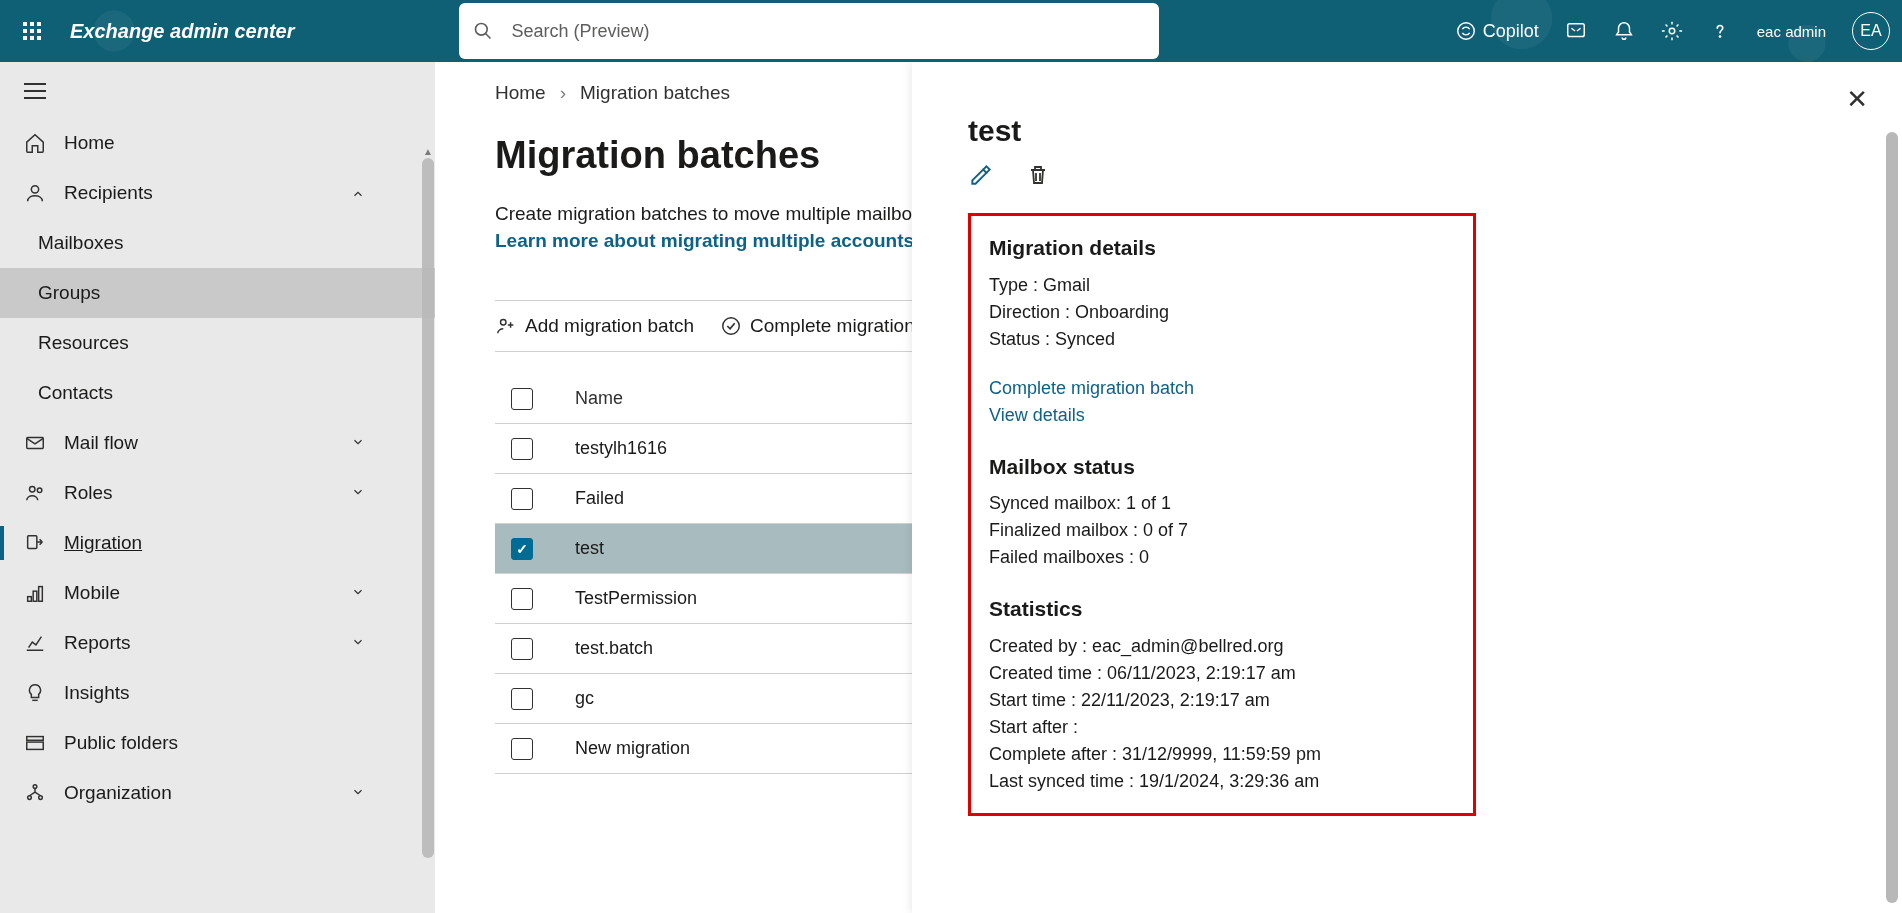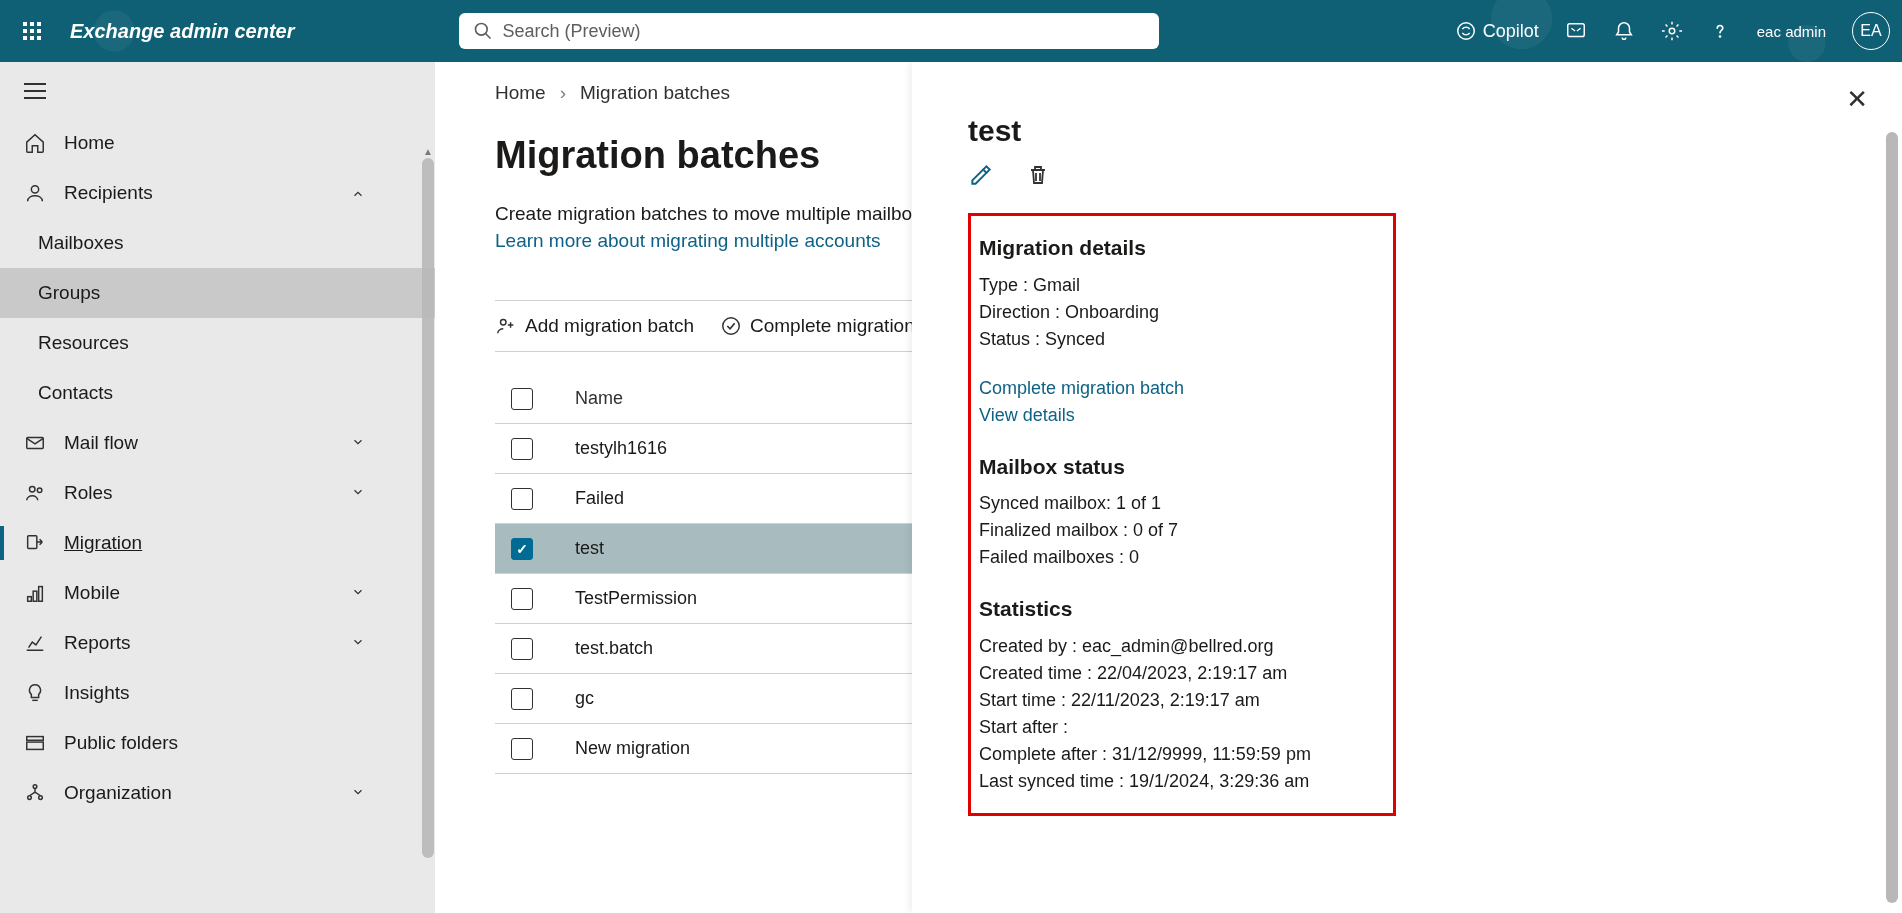--- a/index.html
+++ b/index.html
@@ -53,27 +53,27 @@
   .topbar .waffle svg { fill: #fff; }
   .topbar .app-title { font-size: 20px; font-weight: 600; margin-left: 6px; flex-shrink:0;font-style:italic;}
   .topbar .spacer-left { flex: 0 0 140px; }
   .topbar .search-wrap {
     flex: 0 0 700px;
     display:flex;
     justify-content:center;
   }
   .topbar .search {
     width: 700px;
-    height: 36px;
+    height: 56px;
     background: #fff;
     border-radius: 6px;
     display: flex;
     align-items: center;
     padding: 0 14px;
-    gap: 10px;
+    gap: 19px;
     color: #605e5c;
   }
   .topbar .search svg { fill: #605e5c; }
   .topbar .right-icons {
     margin-left: auto;
     display: flex;
     align-items: center;
     gap: 26px;
   }
   .topbar .copilot {
@@ -176,21 +176,21 @@
     margin-bottom: 30px;
   }
   .breadcrumb .crumb-link { color: #323130; cursor:pointer; }
   .breadcrumb .chev { color:#808080; }
   .page-title {
     font-size: 38px;
     font-weight: 700;
     margin: 0 0 24px 0;
   }
   .page-desc { font-size: 19px; max-width: 900px; line-height: 1.4; }
-  .page-desc a { color: var(--link); text-decoration: none; cursor:pointer;}
+  .page-desc a { color: var(--link); text-decoration: none; cursor:pointer;font-weight:bold;}
   .toolbar {
     margin-top: 46px;
     border-top: 1px solid var(--divider);
     border-bottom: 1px solid var(--divider);
     padding: 14px 0;
     display: flex;
     gap: 26px;
     align-items: center;
     font-size: 19px;
   }
@@ -254,22 +254,22 @@
   .details-title {
     font-size: 30px;
     font-weight: 700;
     margin: 22px 0 14px 0;
   }
   .dp-actions { display:flex; gap:32px; margin-bottom: 22px;}
   .dp-actions .dp-act { cursor:pointer; }
   .dp-actions svg { stroke:#0e6286; fill:none; stroke-width:1.8;}
   .info-block {
     border: 3px solid #e00000;
-    padding: 16px 18px 18px 8px;
-    width: 428px;
+    padding: 16px 18px 18px 18px;
+    width: 508px;
     font-size: 18px;
     line-height: 1.5;
   }
   .info-block h4 {
     font-size: 21px;
     font-weight: 700;
     margin: 0 0 8px 0;
   }
   .info-block .spacer { height: 22px; }
   .info-block a { color: var(--link); text-decoration:none; cursor:pointer; display:block;}
@@ -607,21 +607,21 @@
         <div class="spacer"></div>
 
         <h4>Mailbox status</h4>
         <div>Synced mailbox: 1 of 1</div>
         <div>Finalized mailbox : 0 of 7</div>
         <div>Failed mailboxes : 0</div>
         <div class="spacer"></div>
 
         <h4>Statistics</h4>
         <div>Created by : eac_admin@bellred.org</div>
-        <div>Created time : 22/04/2023, 2:19:17 am</div>
+        <div>Created time : 06/11/2023, 2:19:17 am</div>
         <div>Start time : 22/11/2023, 2:19:17 am</div>
         <div>Start after :</div>
         <div>Complete after : 31/12/9999, 11:59:59 pm</div>
         <div>Last synced time : 19/1/2024, 3:29:36 am</div>
       </div>
 
       <div class="panel-scroll">
           <div class="thumb"></div>
         </div>
     </aside>

